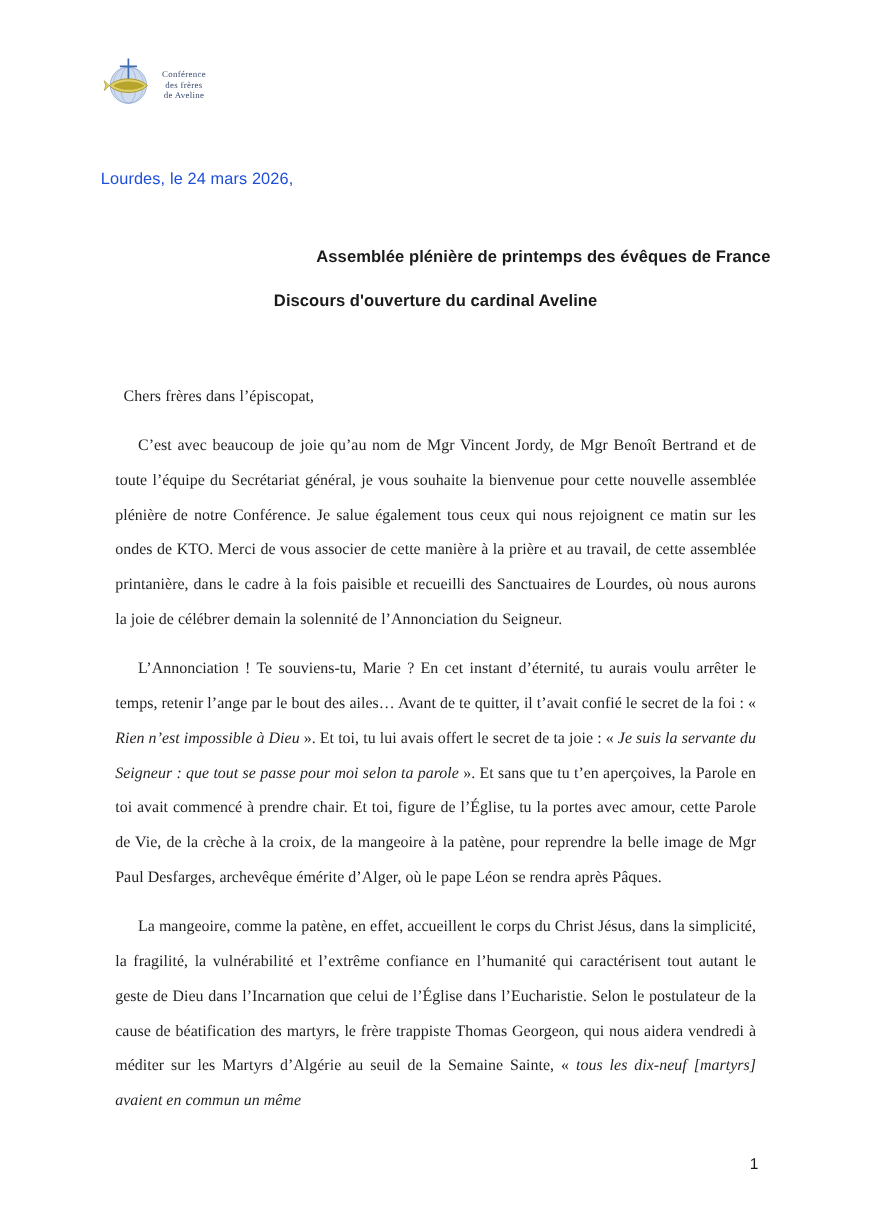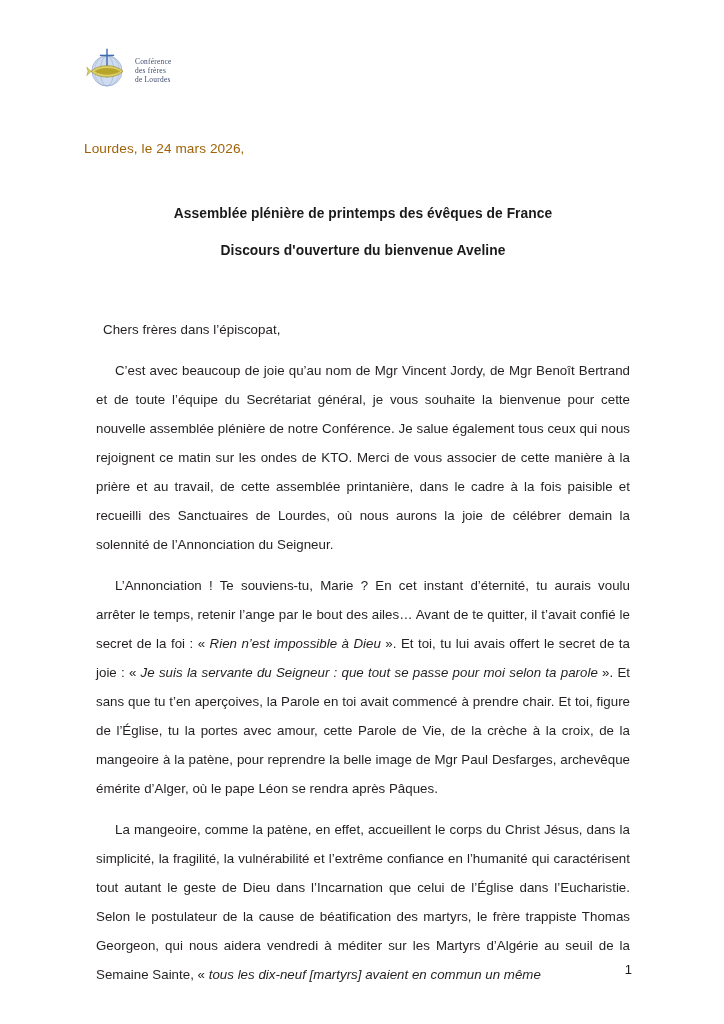--- a/index.html
+++ b/index.html
@@ -34,66 +34,68 @@
     height: 42px;
     flex: 0 0 auto;
     display: block;
   }
   .logo-words {
     display: flex;
     flex-direction: column;
     justify-content: center;
     gap: 0px;
     padding-top: 5px;
+    align-items: center;
   }
   .logo-words span {
     font-family: "Liberation Serif", serif;
     font-size: 7.4px;
     line-height: 9.2px;
     color: #3c4a6e;
     letter-spacing: 0.25px;
     white-space: nowrap;
   }
 
   
   .date-line {
     position: absolute;
     left: 84px;
     top: 139px;
     font-size: 13.6px;
     line-height: 20px;
-    color: #a16207;
+    color: #1d4ed8;
     letter-spacing: 0.1px;
     white-space: nowrap;
   }
 
   
   .titles {
     position: absolute;
     left: 84px;
     top: 206px;
     width: 558px;
     text-align: center;
   }
   .title-main,
   .title-sub {
     font-weight: bold;
     font-size: 13.8px;
     letter-spacing: 0.05px;
     color: #1a1a1a;
   }
-  .title-main { margin: 0; }
+  .title-main { margin: 0; text-align: right; }
   .title-sub  { margin: 22px 0 0 0; }
 
   
   .body-text {
     position: absolute;
     left: 84px;
     top: 315px;
     width: 558px;
+    font-family: Liberation Serif, serif;
   }
   .salutation {
     margin: 0 0 0 0;
     padding-left: 19px;
     font-size: 13.3px;
     line-height: 29px;
     letter-spacing: 0.05px;
   }
   .para {
     margin: 12px;
@@ -138,29 +140,29 @@
       <line x1="33" y1="20" x2="67" y2="20" stroke="#3f6ab0" stroke-width="3.4"></line>
 
       <path d="M12 58 C 30 40, 70 40, 88 58 C 70 76, 30 76, 12 58 Z" fill="#ded06a" stroke="#9b8c22" stroke-width="1.6"></path>
       <path d="M20 58 C 34 47, 66 47, 82 58 C 66 69, 34 69, 20 58 Z" fill="#b7a42a" stroke="none"></path>
 
       <path d="M12 58 L 2 48 L 5 58 L 2 68 Z" fill="#ded06a" stroke="#9b8c22" stroke-width="1.2"></path>
     </svg>
     <div class="logo-words">
       <span>Conférence</span>
       <span>des frères</span>
-      <span>de Lourdes</span>
+      <span>de Aveline</span>
     </div>
   </div>
 
   <div class="date-line">Lourdes, le 24 mars 2026,</div>
 
   <div class="titles">
     <div class="title-main">Assemblée plénière de printemps des évêques de France</div>
-    <div class="title-sub">Discours d'ouverture du bienvenue Aveline</div>
+    <div class="title-sub">Discours d'ouverture du cardinal Aveline</div>
   </div>
 
   <div class="body-text">
     <p class="salutation">Chers frères dans l’épiscopat,</p>
     <p class="para">C’est avec beaucoup de joie qu’au nom de Mgr Vincent Jordy, de Mgr Benoît Bertrand et de toute l’équipe du Secrétariat général, je vous souhaite la bienvenue pour cette nouvelle assemblée plénière de notre Conférence. Je salue également tous ceux qui nous rejoignent ce matin sur les ondes de KTO. Merci de vous associer de cette manière à la prière et au travail, de cette assemblée printanière, dans le cadre à la fois paisible et recueilli des Sanctuaires de Lourdes, où nous aurons la joie de célébrer demain la solennité de l’Annonciation du Seigneur.</p>
     <p class="para"><span>L’Annonciation ! Te souviens-tu, Marie ? En cet instant d’éternité, tu aurais voulu arrêter le temps, retenir l’ange par le bout des ailes… Avant de te quitter, il t’avait confié le secret de la foi : « </span><em>Rien n’est impossible à Dieu</em><span> ». Et toi, tu lui avais offert le secret de ta joie : « </span><em>Je suis la servante du Seigneur : que tout se passe pour moi selon ta parole</em><span> ». Et sans que tu t’en aperçoives, la Parole en toi avait commencé à prendre chair. Et toi, figure de l’Église, tu la portes avec amour, cette Parole de Vie, de la crèche à la croix, de la mangeoire à la patène, pour reprendre la belle image de Mgr Paul Desfarges, archevêque émérite d’Alger, où le pape Léon se rendra après Pâques.</span></p>
     <p class="para"><span>La mangeoire, comme la patène, en effet, accueillent le corps du Christ Jésus, dans la simplicité, la fragilité, la vulnérabilité et l’extrême confiance en l’humanité qui caractérisent tout autant le geste de Dieu dans l’Incarnation que celui de l’Église dans l’Eucharistie. Selon le postulateur de la cause de béatification des martyrs, le frère trappiste Thomas Georgeon, qui nous aidera vendredi à méditer sur les Martyrs d’Algérie au seuil de la Semaine Sainte, « </span><em>tous les dix-neuf [martyrs] avaient en commun un même</em></p>
   </div>
 
   <div class="folio">1</div>

